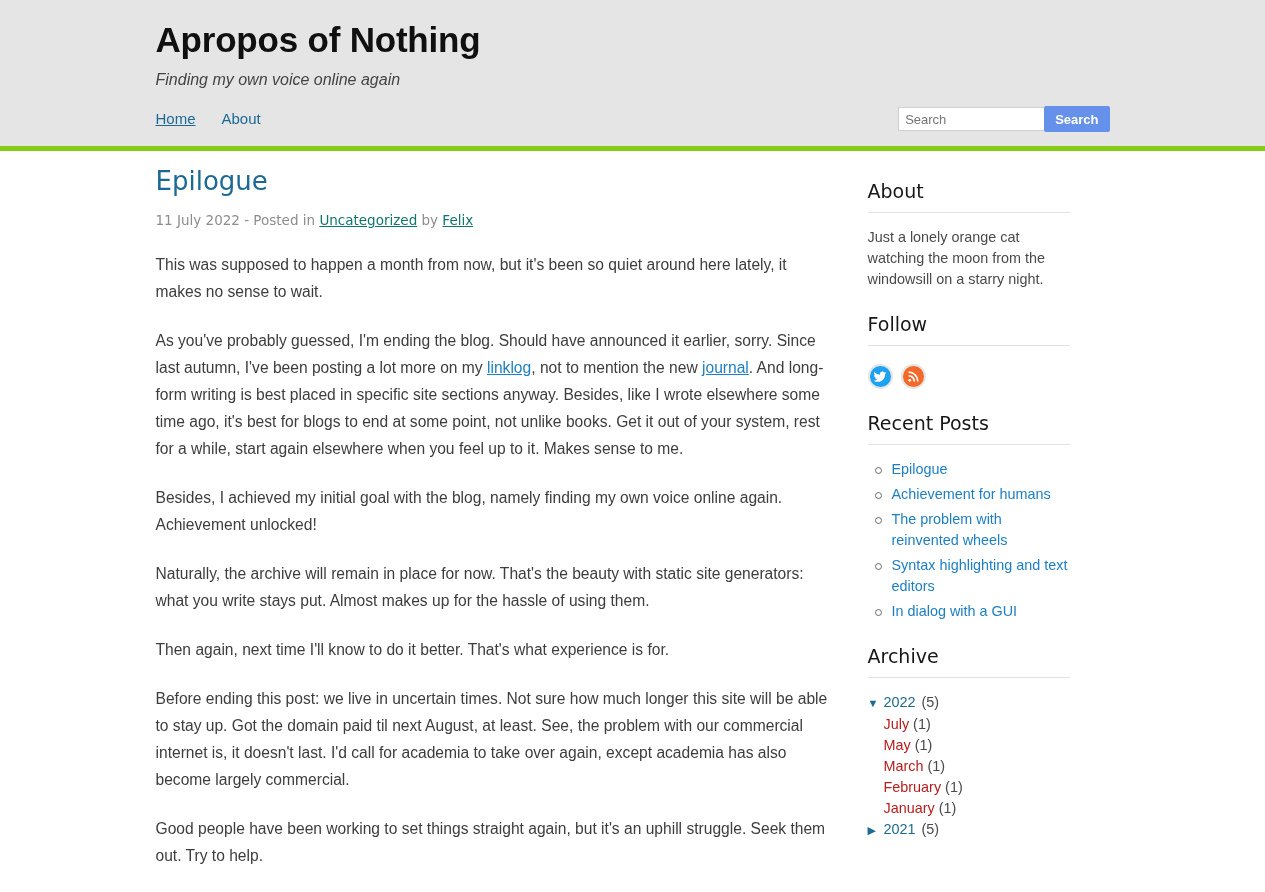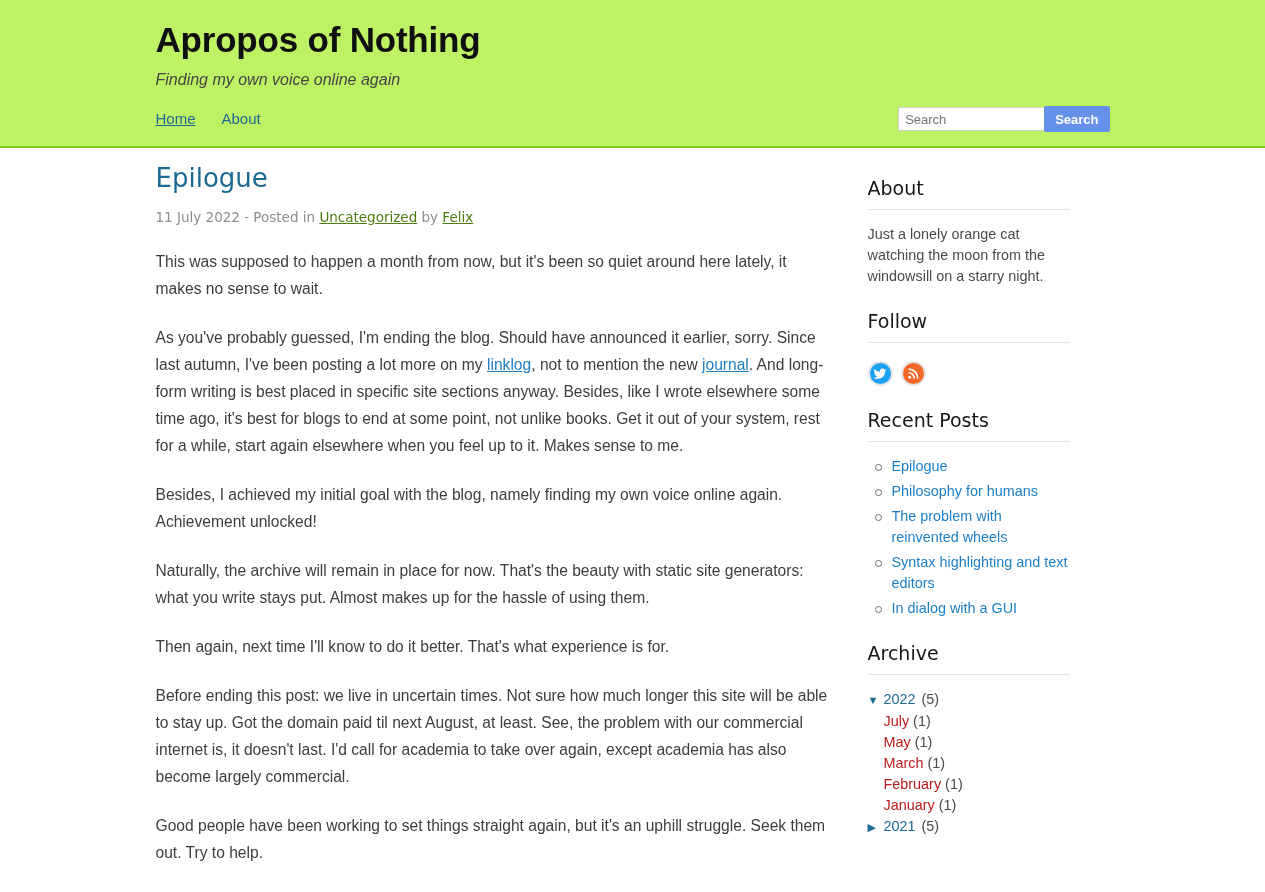--- a/index.html
+++ b/index.html
@@ -10,22 +10,22 @@
     width: 1265px;
     height: 892px;
     background: #ffffff;
     font-family: "Liberation Sans", sans-serif;
     overflow: hidden;
   }
 
   
   .site-header {
     width: 100%;
-    background: #bef264;
-    border-bottom: 2px solid #84cc16;
+    background: #e5e5e5;
+    border-bottom: 5px solid #84cc16;
     padding: 0;
   }
   .header-inner {
     width: 954px;
     margin: 0 auto;
     padding: 0 0 0 0;
     position: relative;
   }
   .site-title {
     margin: 0;
@@ -128,21 +128,21 @@
   }
   .post-meta {
     margin: 0;
     padding: 14px 0 0 0;
     font-family: "DejaVu Sans", sans-serif;
     font-size: 13.5px;
     line-height: 18px;
     color: #8d8d8d;
   }
   .post-meta a {
-    color: #4d7c0f;
+    color: #0f766e;
     text-decoration: underline;
     cursor: pointer;
   }
   .post-body p {
     margin: 0;
     padding: 22px 0 0 0;
     font-family: "Liberation Sans", sans-serif;
     font-size: 15.6px;
     line-height: 27px;
     color: #3d3d3d;
@@ -320,21 +320,21 @@
             <path fill="none" stroke="#ffffff" stroke-width="3" d="M3 4a17 17 0 0 1 17 17"></path>
           </svg>
         </a>
       </div>
     </section>
 
     <section class="widget">
       <h3 class="widget-title">Recent Posts</h3>
       <ul class="recent-list">
           <li><a>Epilogue</a></li>
-          <li><a>Philosophy for humans</a></li>
+          <li><a>Achievement for humans</a></li>
           <li><a>The problem with reinvented wheels</a></li>
           <li><a>Syntax highlighting and text editors</a></li>
           <li><a>In dialog with a GUI</a></li>
         </ul>
     </section>
 
     <section class="widget">
       <h3 class="widget-title">Archive</h3>
       <div class="archive">
           <div class="archive-year">

